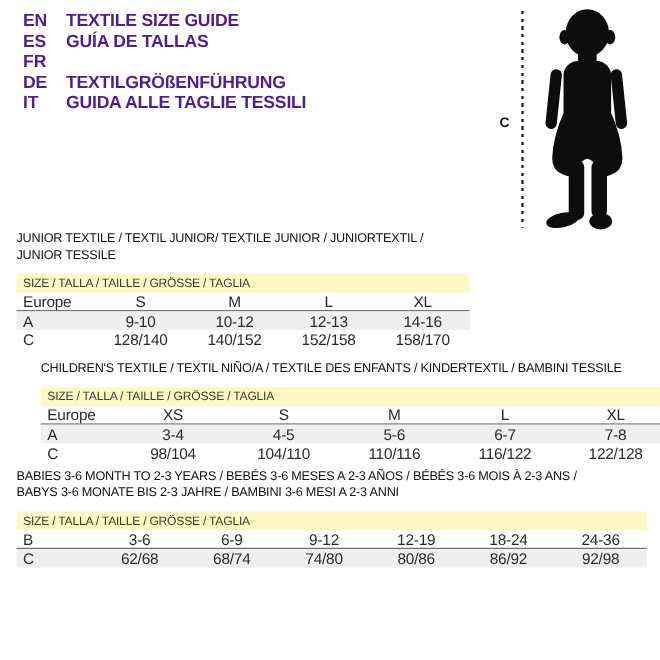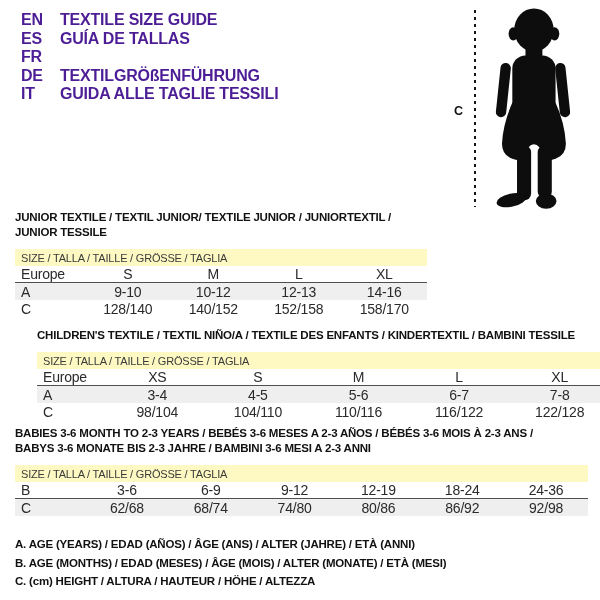--- a/index.html
+++ b/index.html
@@ -20,21 +20,21 @@
   
   .measure-line {
     position:absolute; left:474px; top:10px; width:2px; height:197px;
     background-image:repeating-linear-gradient(to bottom, #151515 0 3px, transparent 3px 7px);
   }
   .measure-label { position:absolute; left:454px; top:104px; font-weight:bold; font-size:12.5px; color:#111; }
   .toddler { position:absolute; left:486px; top:6px; }
 
   
   .section { position:absolute; left:15px; }
-  .sec-title { font-weight:bold; font-size:11.5px; line-height:15px; letter-spacing:-0.2px; color:#111; margin-bottom:9px; }
+  .sec-title { font-weight:normal; font-size:11.5px; line-height:15px; letter-spacing:-0.2px; color:#111; margin-bottom:9px; }
   .band {
     height:17px; display:flex; align-items:center;
     background:#fef9c3; color:#3a3a3a;
     font-size:11px; letter-spacing:-0.2px; padding-left:6px; box-sizing:border-box;
   }
   .trow { display:flex; height:17px; align-items:center; font-size:14px; letter-spacing:-0.2px; color:#2a2a2a; }
   .trow .lbl { width:70px; flex:0 0 70px; padding-left:6px; box-sizing:border-box; }
   .trow .val { flex:1; text-align:center; }
   .first-data { border-bottom:1px solid #4f4f4f; box-sizing:border-box; }
   .shaded { background:#efefef; }
@@ -168,19 +168,14 @@
       <span class="lbl">C</span>
       <span class="val">62/68</span>
       <span class="val">68/74</span>
       <span class="val">74/80</span>
       <span class="val">80/86</span>
       <span class="val">86/92</span>
       <span class="val">92/98</span>
     </div>
   </div>
 
-  <div class="notes">
-    <div class="note-line">A. AGE (YEARS) / EDAD (AÑOS) / ÂGE (ANS) / ALTER (JAHRE) / ETÀ (ANNI)</div>
-    <div class="note-line">B. AGE (MONTHS) / EDAD (MESES) / ÂGE (MOIS) / ALTER (MONATE) / ETÀ (MESI)</div>
-    <div class="note-line">C. (cm) HEIGHT / ALTURA / HAUTEUR / HÖHE / ALTEZZA</div>
-  </div>
 
 </div>
 
 </body></html>

